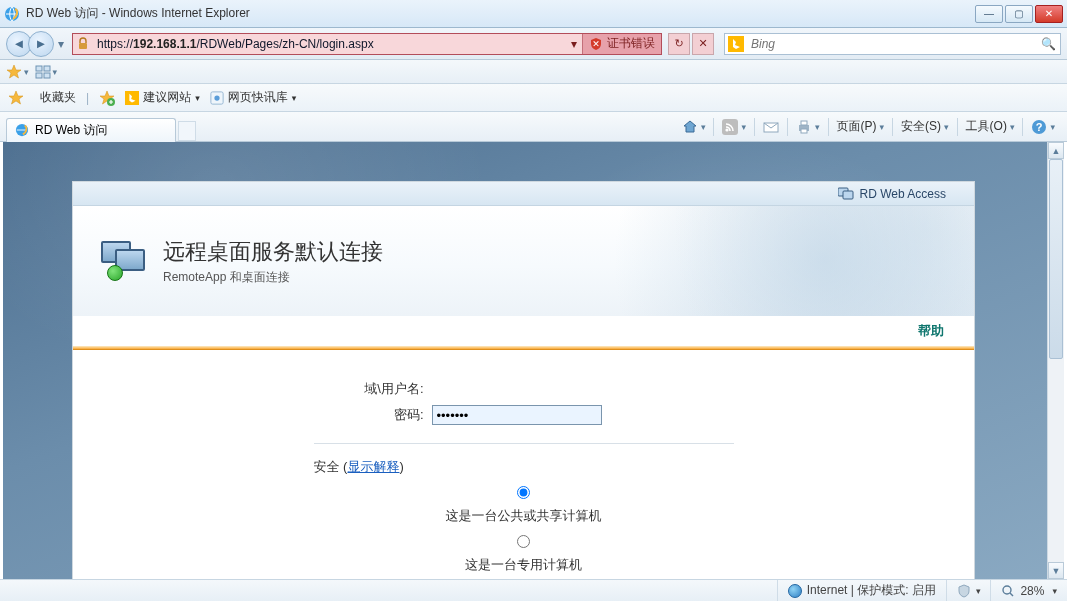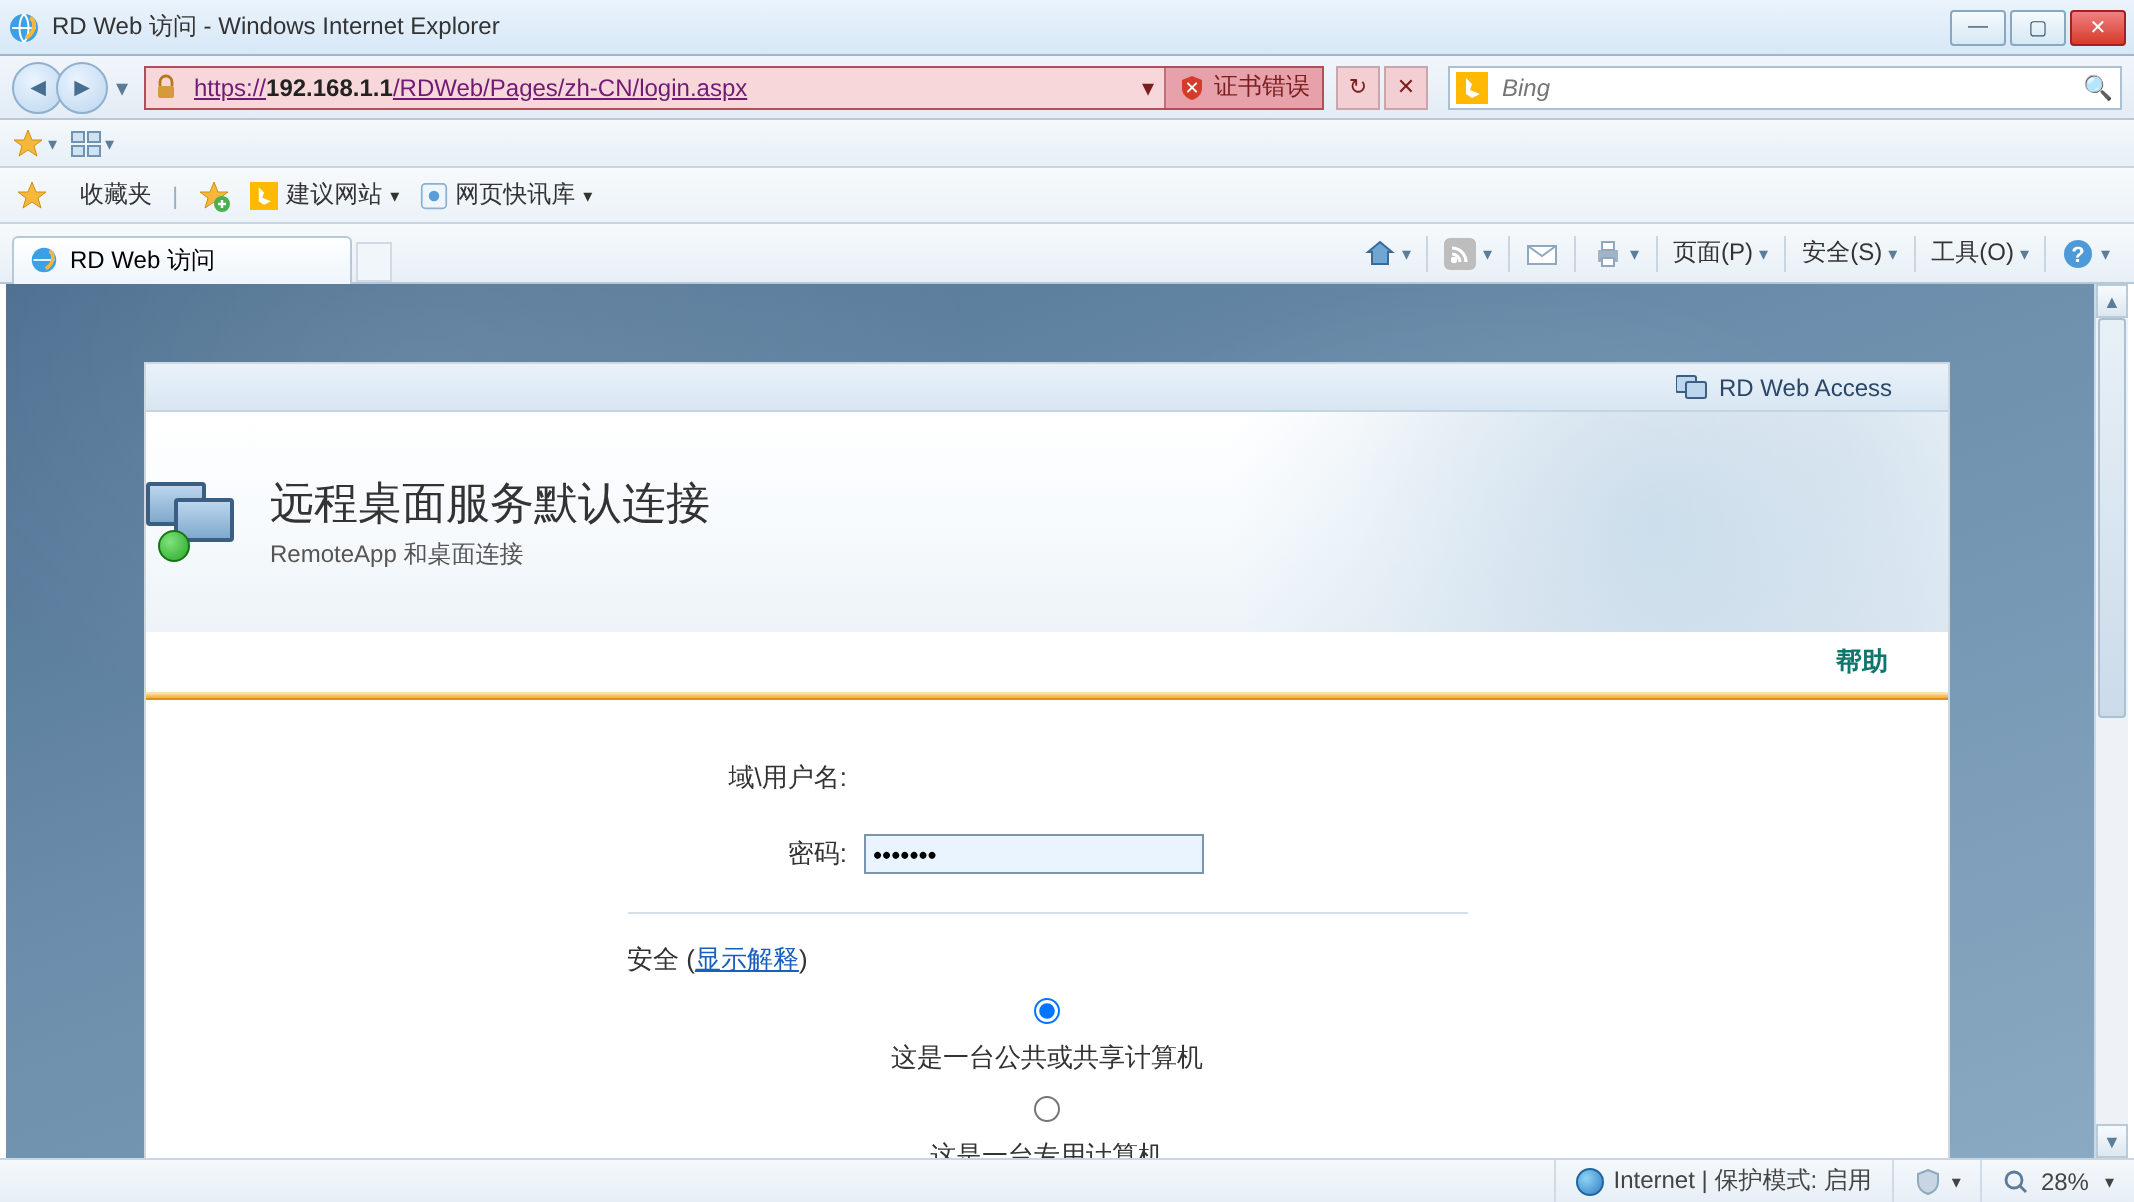--- a/index.html
+++ b/index.html
@@ -15,21 +15,21 @@
 
   
   .navrow { height: 32px; background: linear-gradient(#f1f6fb,#e3ecf4); border-bottom:1px solid #b7c9d8; display:flex; align-items:center; padding:0 6px; gap:4px; }
   .navbtns { display:flex; align-items:center; }
   .nav-circle { width:26px; height:26px; border-radius:50%; background: radial-gradient(circle at 40% 35%, #eaf4ff, #bcd6ee); border:1px solid #8fb1cf; display:flex; align-items:center; justify-content:center; color:#496f90; font-size:13px; cursor:pointer;}
   .nav-circle + .nav-circle { margin-left:-4px; }
   .nav-dd { width:14px; text-align:center; color:#5a7a96; cursor:pointer;}
   .address-wrap { flex: 0 0 590px; height:22px; display:flex; align-items:center; border:1px solid #b34d5a; background:#f8d7da; }
   .addr-lock { width:20px; display:flex; align-items:center; justify-content:center; color:#9e4a00; }
   .addr-text { flex:1; padding:0 4px; font-size:12px; color:#555; font-family:"Segoe UI",sans-serif; }
-  .addr-text .proto { color:#701a75;text-decoration:underline; }
+  .addr-text .proto { color:#0f172a; }
   .addr-text .host { color:#222; font-weight:bold; }
   .cert-err { display:flex; align-items:center; gap:4px; padding:0 6px; background:#e7a1aa; color:#7a1e1e; height:100%; border-left:1px solid #c36f7a;}
   .cert-err .shield { width:14px; height:14px; }
   .addr-dd { width:16px; text-align:center; color:#7a1e1e; cursor:pointer;}
   .nav-util { display:flex; gap:2px; margin-left:2px; }
   .util-btn { width:22px; height:22px; border:1px solid #c9a6ab; background:#f3cfd3; display:flex; align-items:center; justify-content:center; color:#7a1e1e; cursor:pointer; font-size:11px;}
   .search-wrap { flex:1; height:22px; border:1px solid #aac0d4; background:#fff; display:flex; align-items:center; margin-left:6px; }
   .search-wrap .bing { width:22px; display:flex; align-items:center; justify-content:center;}
   .search-wrap input { border:none; flex:1; height:100%; font-style:italic; color:#777; padding:0 4px; outline:none; font-size:12px;}
   .search-wrap .mag { width:22px; text-align:center; color:#5b7d9a; cursor:pointer;}
@@ -56,37 +56,37 @@
   
   .viewport { position:absolute; top:142px; left:3px; right:3px; bottom:22px; background: linear-gradient(160deg,#4c6e8f 0%, #6b8dab 40%, #8aa9c2 100%); overflow:hidden;}
   .viewport::before { content:""; position:absolute; inset:0; background: radial-gradient(ellipse 400px 300px at 70% 40%, rgba(255,255,255,0.12), transparent 60%), radial-gradient(ellipse 500px 350px at 20% 10%, rgba(255,255,255,0.1), transparent 55%); }
   .scrollbar-v { position:absolute; right:0; top:0; bottom:0; width:17px; background:#eef2f6; border-left:1px solid #cdd9e3;}
   .scrollbar-v .arrow { height:17px; background:linear-gradient(#f8fbfe,#dce7f0); border:1px solid #b9cad8; display:flex; align-items:center; justify-content:center; font-size:9px; color:#5b7d9a;}
   .scrollbar-v .thumb { position:absolute; top:17px; left:1px; right:1px; height:200px; background:linear-gradient(#e8f0f7,#cbdbe9); border:1px solid #aac0d4; border-radius:2px;}
   .scrollbar-v .arrow.bottom { position:absolute; bottom:0; left:0; right:0;}
 
   .panel { position:absolute; left:70px; right:90px; top:40px; bottom:-40px; background:#fff; box-shadow:0 0 0 1px #cfd8df;}
   .panel-header { height:24px; background:linear-gradient(#eaf2f9,#d7e6f2); border-bottom:1px solid #c4d5e2; display:flex; align-items:center; justify-content:flex-end; padding:0 28px; gap:6px; color:#2a4768; font-size:12px;}
-  .panel-banner { height:110px; background:linear-gradient(180deg,#fff 0%, #f6fafd 55%, #edf3f8 100%); position:relative; display:flex; align-items:center; }
+  .panel-banner { height:110px; background:linear-gradient(180deg,#fff 0%, #f6fafd 55%, #edf3f8 100%); position:relative; display:flex; align-items:center; padding-left:28px;}
   .panel-banner::after { content:""; position:absolute; right:0; top:0; bottom:0; width:55%; background: radial-gradient(circle at 70% 50%, rgba(180,205,225,0.55), transparent 60%), radial-gradient(circle at 90% 20%, rgba(180,205,225,0.35), transparent 55%);}
   .rd-icon { width:48px; height:40px; position:relative; margin-right:14px;}
   .rd-icon .mon { position:absolute; border:2px solid #3b5e82; border-radius:2px; background:linear-gradient(#bcd6ee,#7fa9cc);}
   .rd-icon .m1 { width:30px; height:22px; left:0; top:0;}
   .rd-icon .m2 { width:30px; height:22px; left:14px; top:8px;}
   .rd-icon .dot { position:absolute; width:16px; height:16px; border-radius:50%; background:radial-gradient(circle at 35% 35%, #7fe37a, #2aa52a); border:1px solid #157515; left:6px; top:24px;}
   .banner-titles h1 { font-size:22px; color:#333; font-weight:normal;}
   .banner-titles .sub { font-size:12px; color:#555; margin-top:2px;}
 
   .help-row { height:30px; display:flex; align-items:center; justify-content:flex-end; padding:0 30px;}
   .help-row a { color:#0f766e; font-weight:bold; font-size:13px; cursor:pointer;}
   .orange-bar { height:4px; background:linear-gradient(#ffd591,#f7a838); border-top:1px solid #fbe0b0; border-bottom:1px solid #e08f1d;}
 
   .form-area { padding:30px 0 0 0; display:flex; flex-direction:column; align-items:center;}
   .form-inner { width:420px;}
-  .frow { display:flex; align-items:center; margin-bottom:19px;}
+  .frow { display:flex; align-items:center; margin-bottom:7px;}
   .frow label { width:110px; text-align:right; margin-right:8px; color:#333; font-size:13px;}
   .frow input { width:170px; height:20px; border:1px solid #7a95ad; padding:0 4px; font-size:13px; background:#eaf4ff;}
   .divider { height:1px; background:#d8e0e7; margin:18px 0 14px 0; width:100%;}
   .sec-row { font-size:13px; color:#333;}
   .sec-row a { color:#1a5fbf; text-decoration:underline; cursor:pointer;}
   .radio-row { display:flex; align-items:center; gap:8px; margin-top:10px; font-size:13px; color:#333;flex-direction:column;}
   .radio-row input { width:13px; height:13px;}
 
   
   .statusbar { position:absolute; left:0; right:0; bottom:0; height:22px; background:linear-gradient(#f4f8fb,#e7eff6); border-top:1px solid #c7d6e2; display:flex; align-items:center; font-size:12px; color:#444;}

